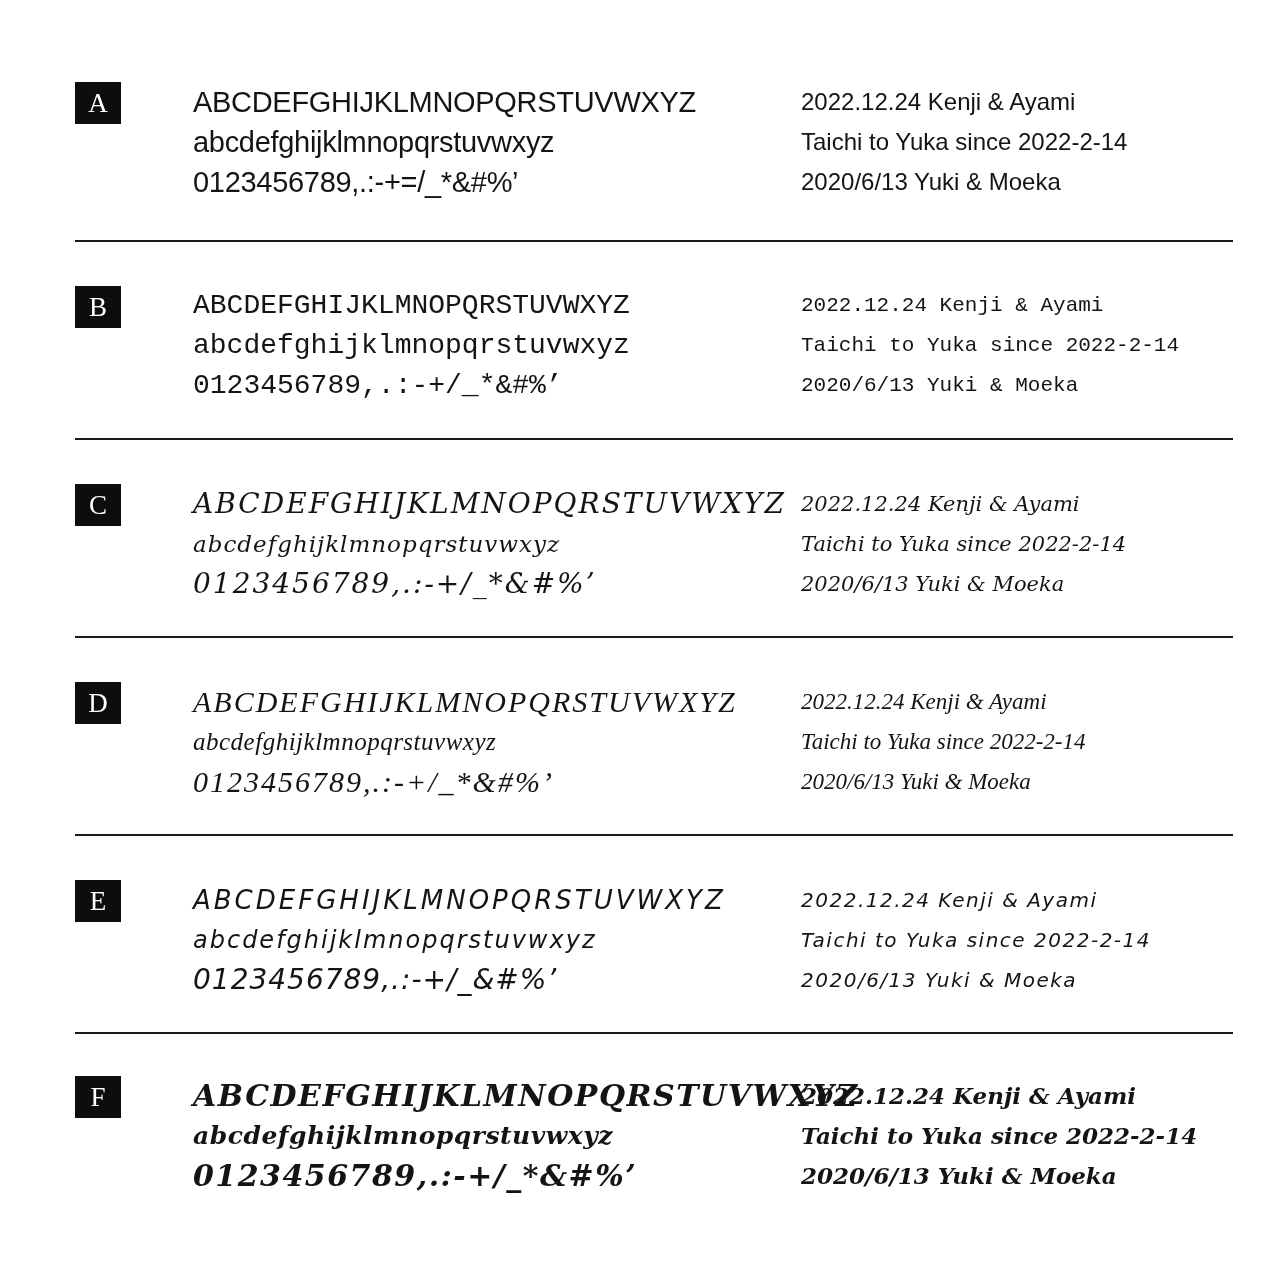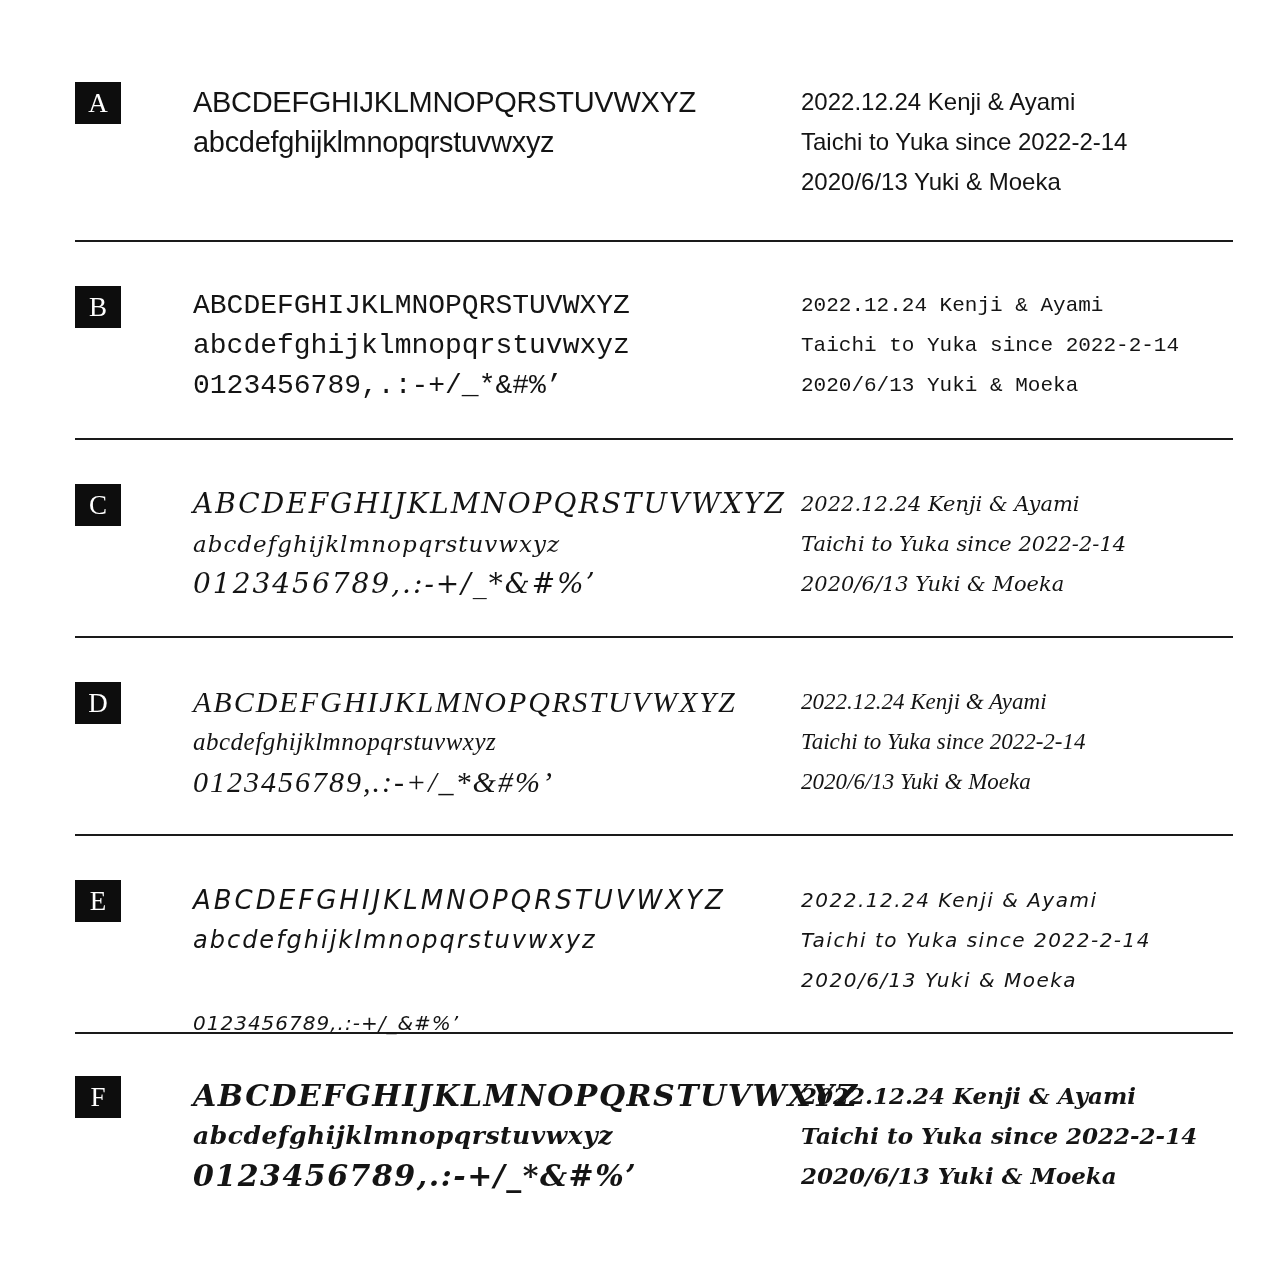--- a/index.html
+++ b/index.html
@@ -76,39 +76,40 @@
   .row-c .samples .line { font-family: "DejaVu Serif", serif; font-style: italic; font-size: 28px; letter-spacing: 2px; }
   .row-c .samples .line.lower { font-size: 23px; letter-spacing: 1px; }
   .row-c .example .line { font-family: "DejaVu Serif", serif; font-style: italic; font-size: 21px; }
 
   .row-d .samples .line { font-family: "Liberation Serif", serif; font-style: italic; font-size: 30px; letter-spacing: 2px; }
   .row-d .samples .line.lower { font-size: 25px; letter-spacing: 0.5px; }
   .row-d .example .line { font-family: "Liberation Serif", serif; font-style: italic; font-size: 23px; }
 
   .row-e .samples .line { font-family: "DejaVu Sans", sans-serif; font-style: italic; font-size: 26px; letter-spacing: 3px; }
   .row-e .samples .line.lower { font-size: 24px; letter-spacing: 2px; }
-  .row-e .samples .line.nums { font-size: 20px; letter-spacing: 1px; margin-top: 43px; }
+  .row-e .samples .line.nums { font-size: 28px; letter-spacing: 1px; }
   .row-e .example .line { font-family: "DejaVu Sans", sans-serif; font-style: italic; font-size: 20px; letter-spacing: 1.5px; }
 
   .row-f .samples .line { font-family: "DejaVu Serif", serif; font-style: italic; font-weight: bold; font-size: 30px; letter-spacing: 1.5px; }
   .row-f .samples .line.lower { font-size: 25px; letter-spacing: 0.5px; }
   .row-f .example .line { font-family: "DejaVu Serif", serif; font-style: italic; font-weight: bold; font-size: 23px; }
 </style>
 </head>
 <body>
 
 <div class="sheet">
 
   <div class="section first row-a">
     <div class="badge">
       <span>A</span>
     </div>
     <div class="samples">
       <div class="line upper">ABCDEFGHIJKLMNOPQRSTUVWXYZ</div>
       <div class="line lower">abcdefghijklmnopqrstuvwxyz</div>
+      <div class="line nums">0123456789,.:-+=/_*&amp;#%’</div>
     </div>
     <div class="example">
       <div class="line">2022.12.24 Kenji &amp; Ayami</div>
       <div class="line">Taichi to Yuka since 2022-2-14</div>
       <div class="line">2020/6/13 Yuki &amp; Moeka</div>
     </div>
   </div>
 
   <div class="section ruled row-b">
     <div class="badge">

